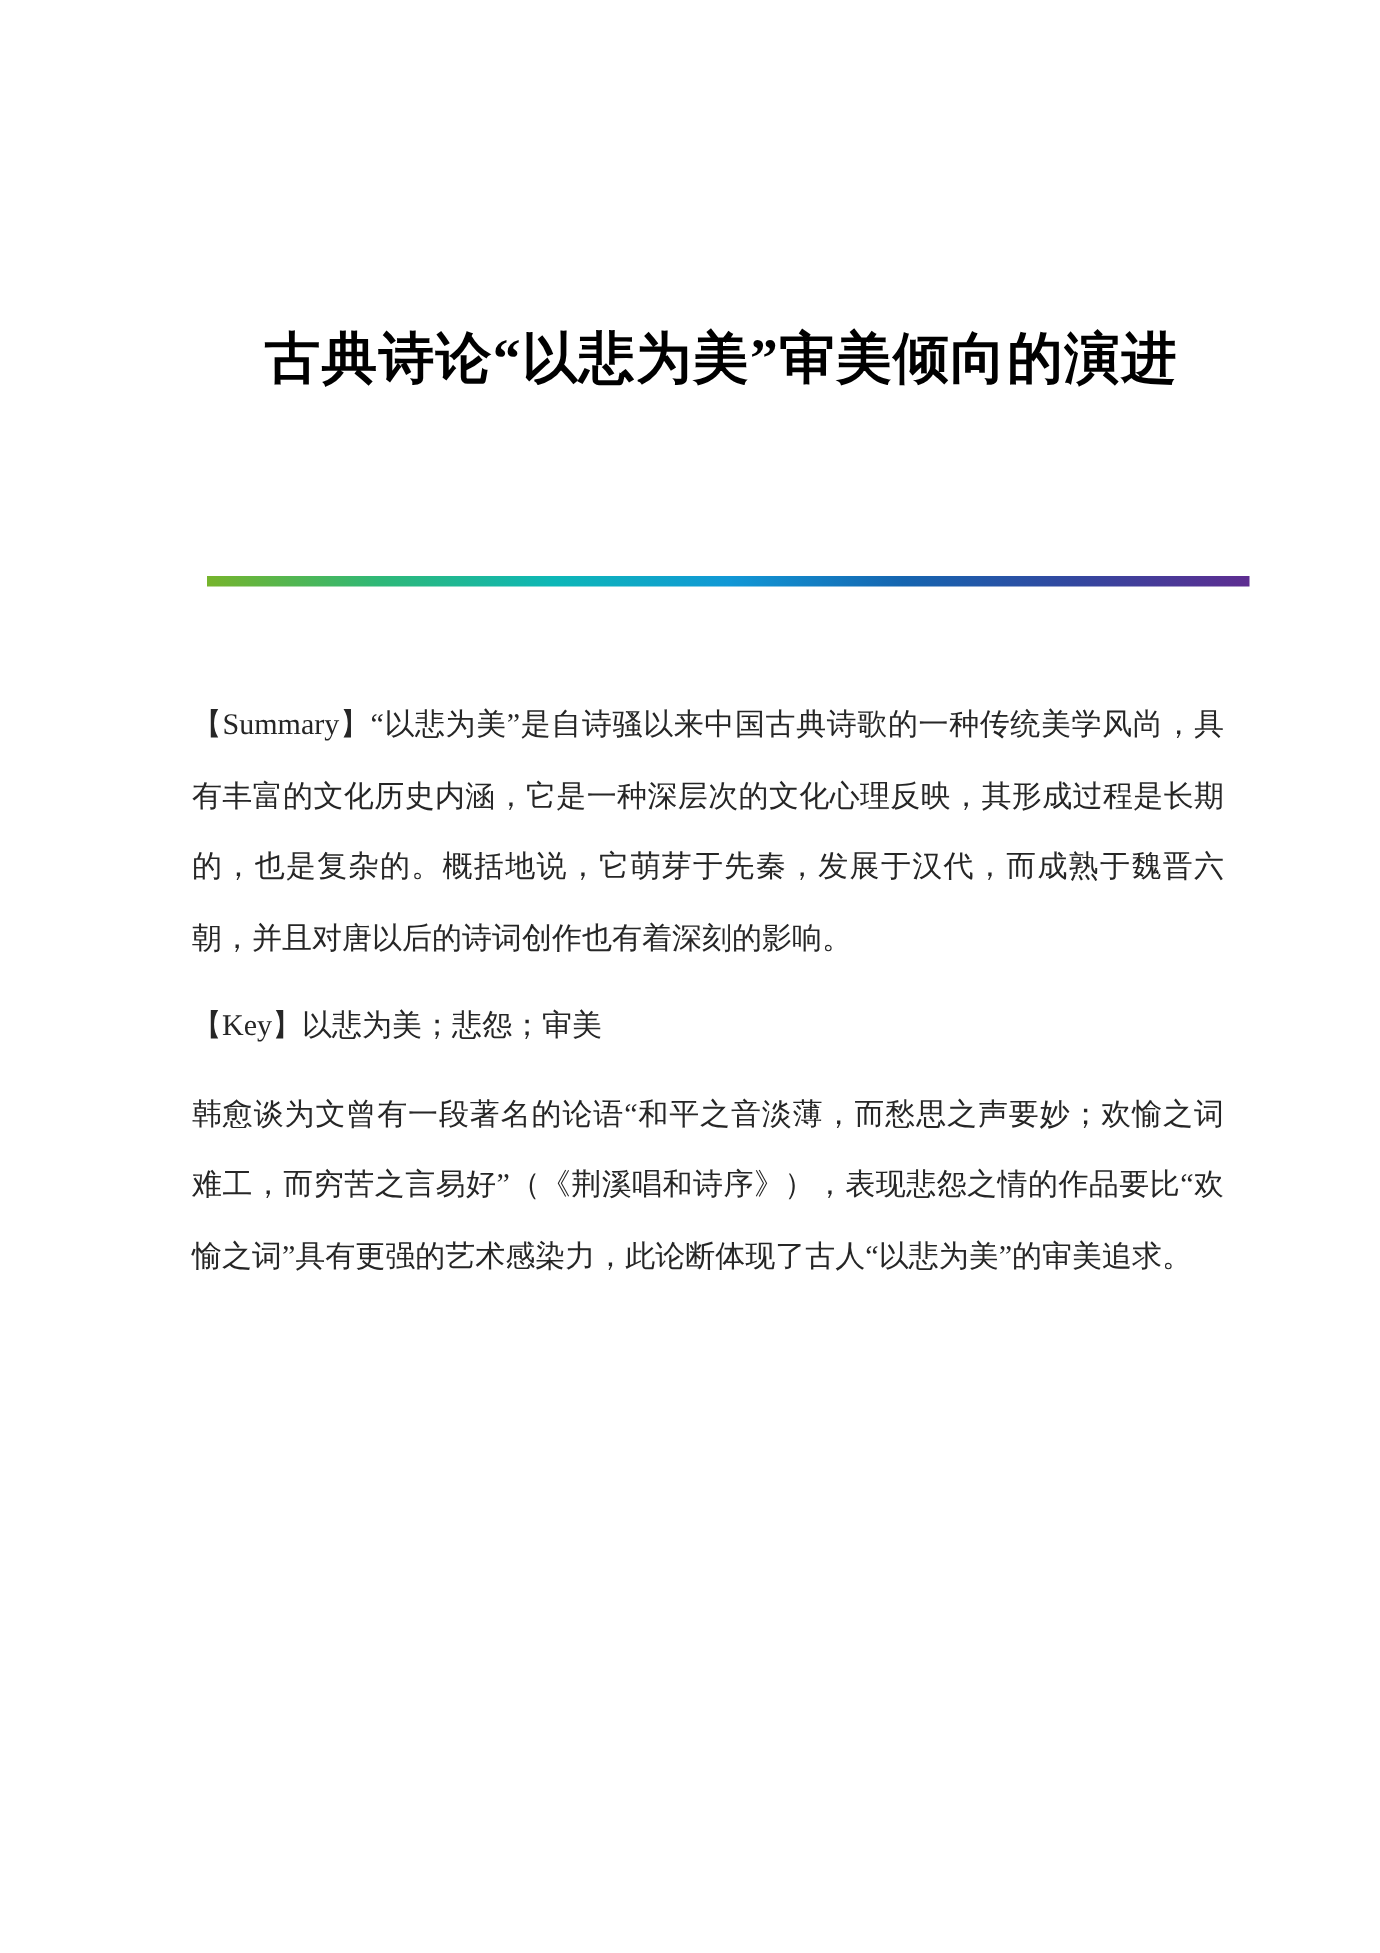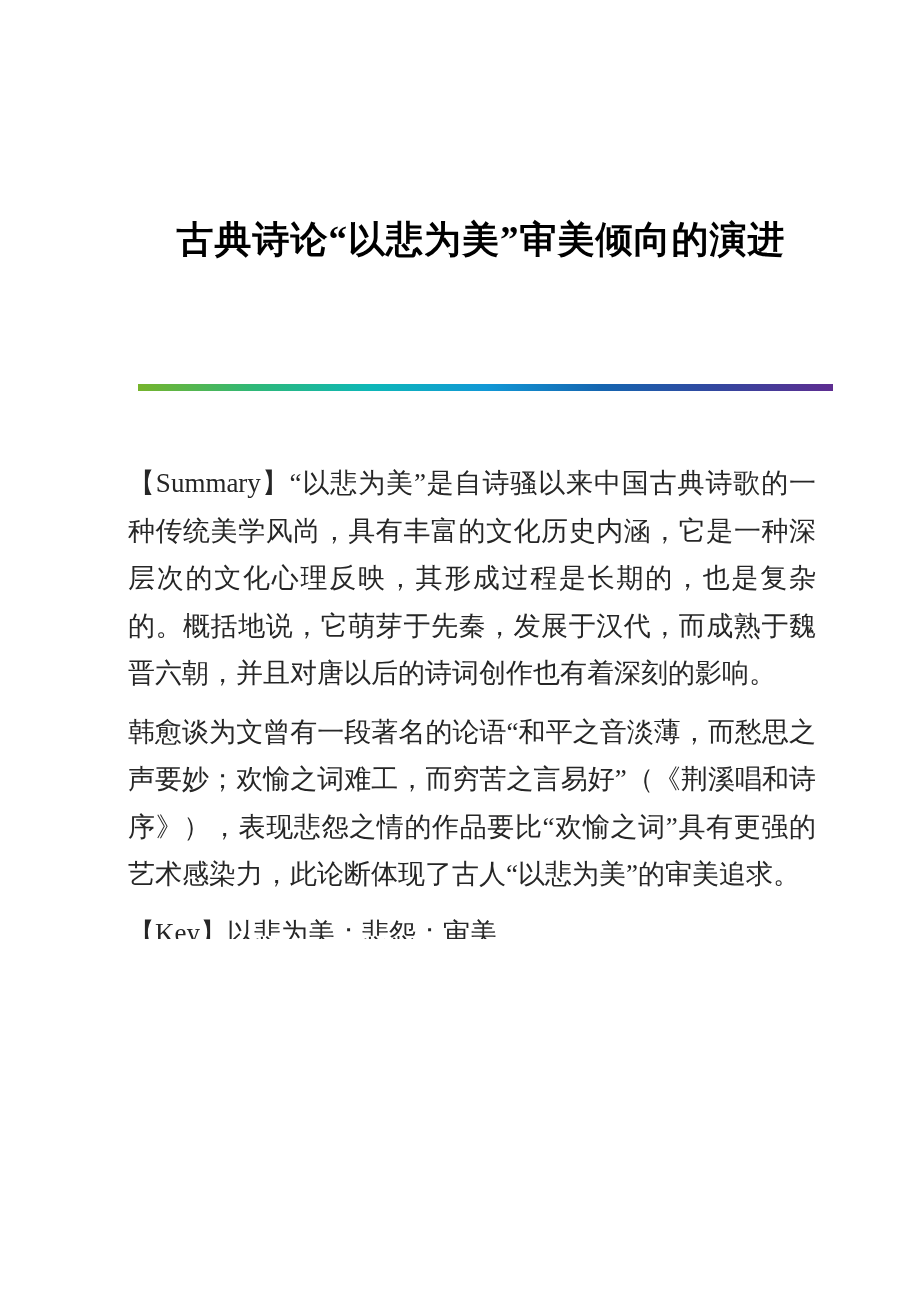--- a/index.html
+++ b/index.html
@@ -39,21 +39,21 @@
     height: 7px;
     
     background: #1198d6;
   }
   .article-body {
     position: absolute;
     top: 460px;
     left: 128px;
     width: 688px;
     font-family: "Liberation Serif", serif;
-    font-size: 27px;
+    font-size: 20px;
     line-height: 47.5px;
     color: #262626;
     text-align: justify;
     text-justify: inter-ideograph;
   }
   .para {
     margin: 0 0 11px 0;
     padding: 0;
   }
 </style>
@@ -61,17 +61,17 @@
 <body>
 
 <div class="page" style="background: rgb(255, 255, 255);">
 
   <h1 class="article-title" style="color: rgb(0, 0, 0);">古典诗论“以悲为美”审美倾向的演进</h1>
 
   <div class="divider-bar" style="background: linear-gradient(90deg, rgb(118, 180, 44), rgb(46, 184, 120), rgb(13, 183, 183), rgb(17, 152, 214), rgb(21, 101, 176), rgb(51, 71, 159), rgb(94, 45, 145));"></div>
 
   <div class="article-body" style="color: rgb(38, 38, 38);">
     <p class="para">【Summary】“以悲为美”是自诗骚以来中国古典诗歌的一种传统美学风尚，具有丰富的文化历史内涵，它是一种深层次的文化心理反映，其形成过程是长期的，也是复杂的。概括地说，它萌芽于先秦，发展于汉代，而成熟于魏晋六朝，并且对唐以后的诗词创作也有着深刻的影响。</p>
+    <p class="para">【Key】以悲为美；悲怨；审美</p>
     <p class="para">韩愈谈为文曾有一段著名的论语“和平之音淡薄，而愁思之声要妙；欢愉之词难工，而穷苦之言易好”（《荆溪唱和诗序》），表现悲怨之情的作品要比“欢愉之词”具有更强的艺术感染力，此论断体现了古人“以悲为美”的审美追求。</p>
-    <p class="para">【Key】以悲为美；悲怨；审美</p>
   </div>
 
 </div>
 
 </body></html>

